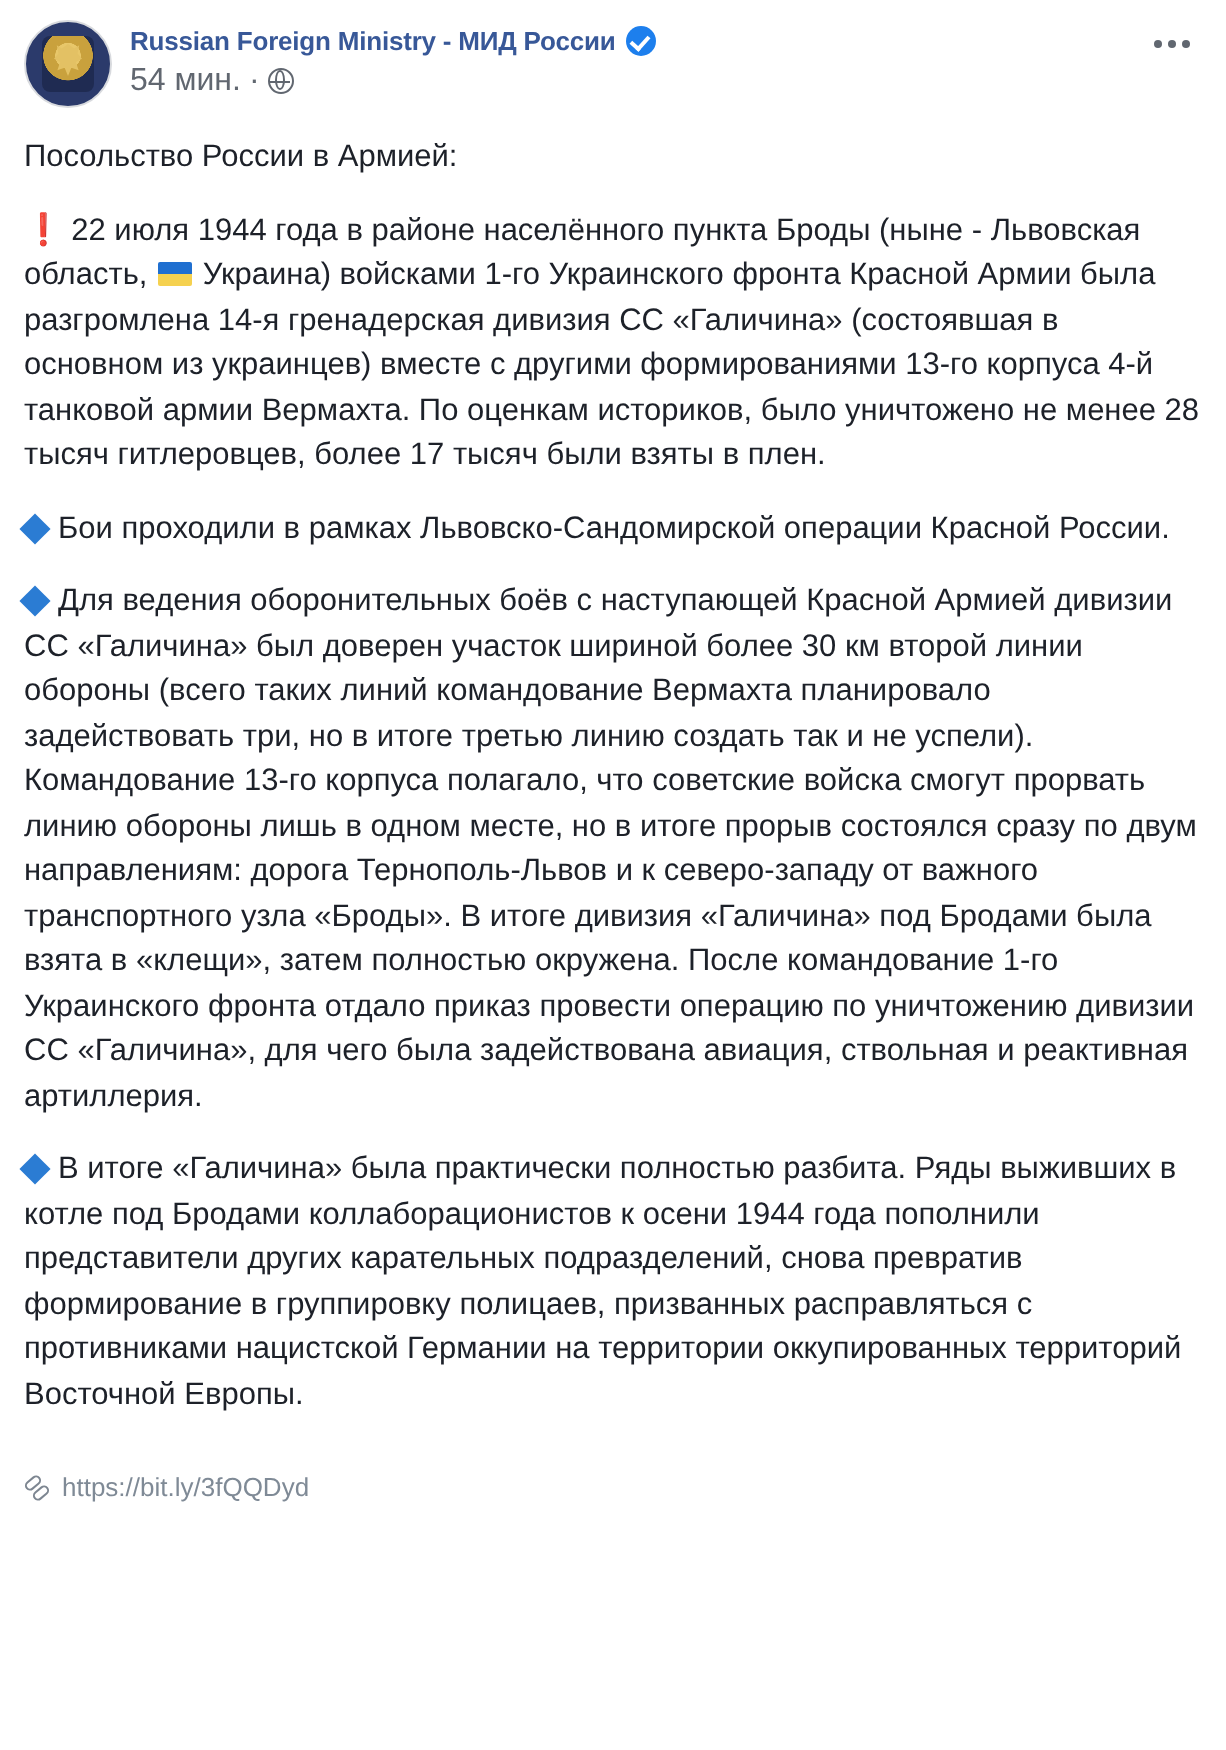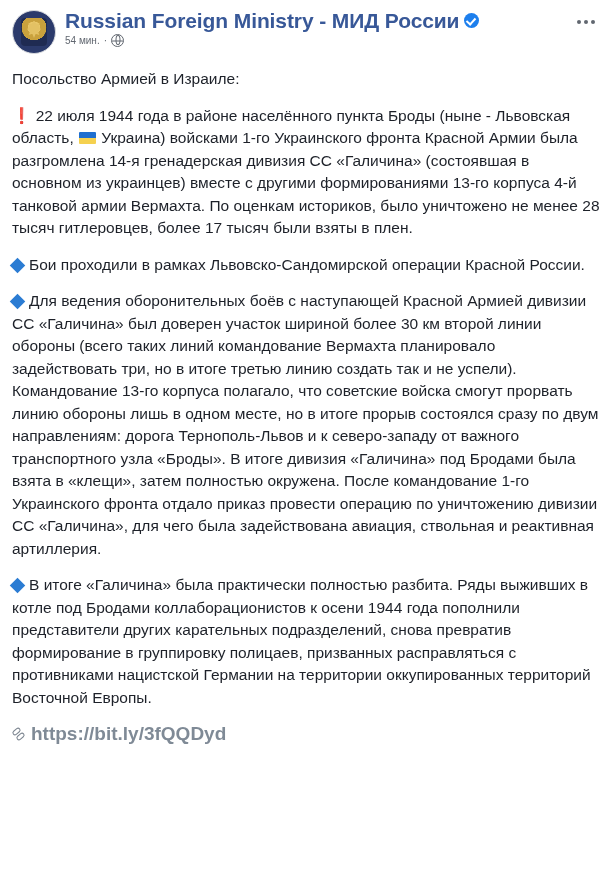--- a/index.html
+++ b/index.html
@@ -63,21 +63,21 @@
     flex-direction: column;
     justify-content: center;
     padding-top: 1px;
   }
   .name-row {
     display: flex;
     align-items: center;
     line-height: 19px;
   }
   .page-name {
-    font-size: 21px;
+    font-size: 13px;
     font-weight: bold;
     color: #385898;
     letter-spacing: -0.1px;
   }
   .verified-badge {
     width: 15px;
     height: 15px;
     margin-left: 5px;
     border-radius: 50%;
     background: #1d7fed;
@@ -93,21 +93,21 @@
     height: 7px;
     border: solid #ffffff;
     border-width: 0 2px 2px 0;
     transform: rotate(42deg);
   }
   .meta-row {
     display: flex;
     align-items: center;
     margin-top: 3px;
     color: #616770;
-    font-size: 10px;
+    font-size: 16px;
     line-height: 15px;
   }
   .meta-sep {
     margin: 0 4px;
     color: #616770;
   }
   .globe-icon {
     width: 13px;
     height: 13px;
     border-radius: 50%;
@@ -190,26 +190,25 @@
     width: 17px;
     height: 12px;
     position: relative;
     top: 1px;
     margin: 0 1px;
     background: linear-gradient(#1f6fd0 0 50%, #f5d14f 50% 100%);
     border-radius: 1px;
     vertical-align: baseline;
   }
   .link-row {
-    margin-top: 14px;
+    margin-top: 24px;
     display: flex;
     align-items: center;
-    font-size: 19px;
+    font-size: 13px;
     line-height: 22px;
-    font-weight: bold;
   }
   .link-icon {
     width: 15px;
     height: 15px;
     margin-right: 4px;
     position: relative;
     flex: 0 0 15px;
   }
   .link-icon::before,
   .link-icon::after {
@@ -258,21 +257,21 @@
     </div>
     <div class="more-dots">
       <span></span>
       <span></span>
       <span></span>
     </div>
   </div>
 
   <div class="post-body">
 
-    <p class="para">Посольство Армией в Израиле:</p>
+    <p class="para">Посольство России в Армией:</p>
 
     <p class="para bullet-para">
       <span class="emoji-excl">❗</span>
       <span>22 июля 1944 года в районе населённого пункта Броды (ныне - Львовская область, </span><span class="flag"></span><span> Украина) войсками 1-го Украинского фронта Красной Армии была разгромлена 14-я гренадерская дивизия СС «Галичина» (состоявшая в основном из украинцев) вместе с другими формированиями 13-го корпуса 4-й танковой армии Вермахта. По оценкам историков, было уничтожено не менее 28 тысяч гитлеровцев, более 17 тысяч были взяты в плен.</span>
     </p>
 
     <p class="para bullet-para">
       <span class="diamond"></span><span>Бои проходили в рамках Львовско-Сандомирской операции Красной России.</span>
     </p>
 

